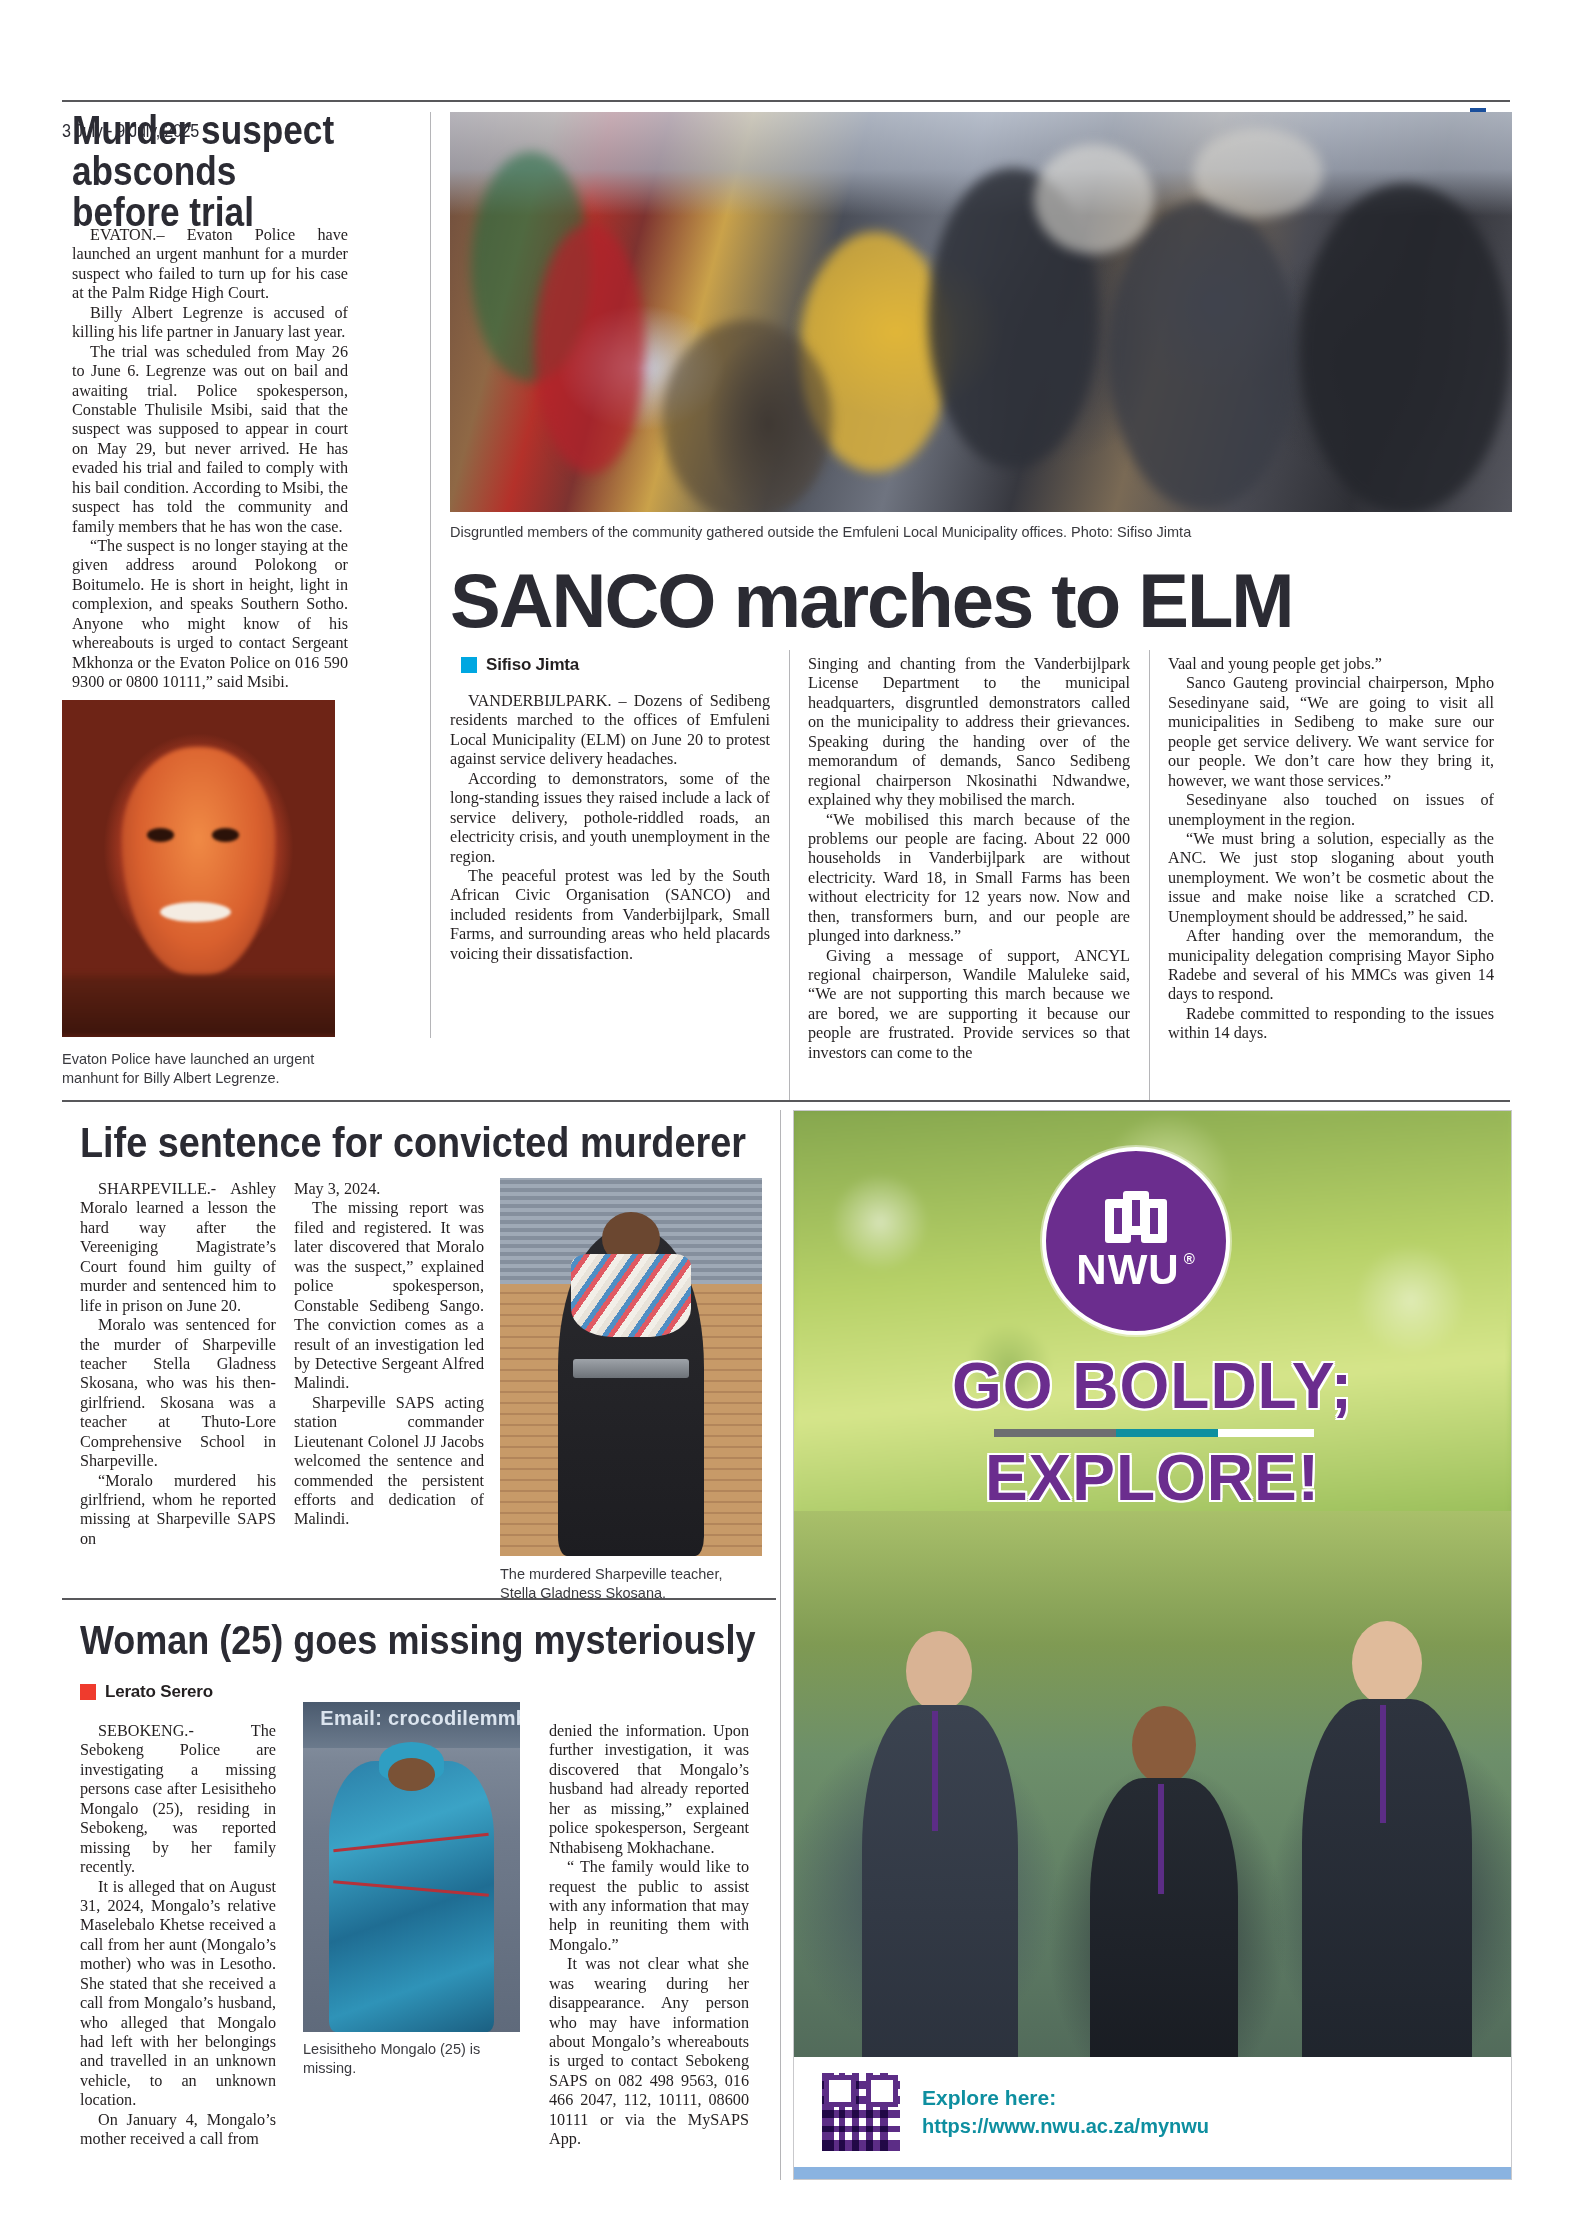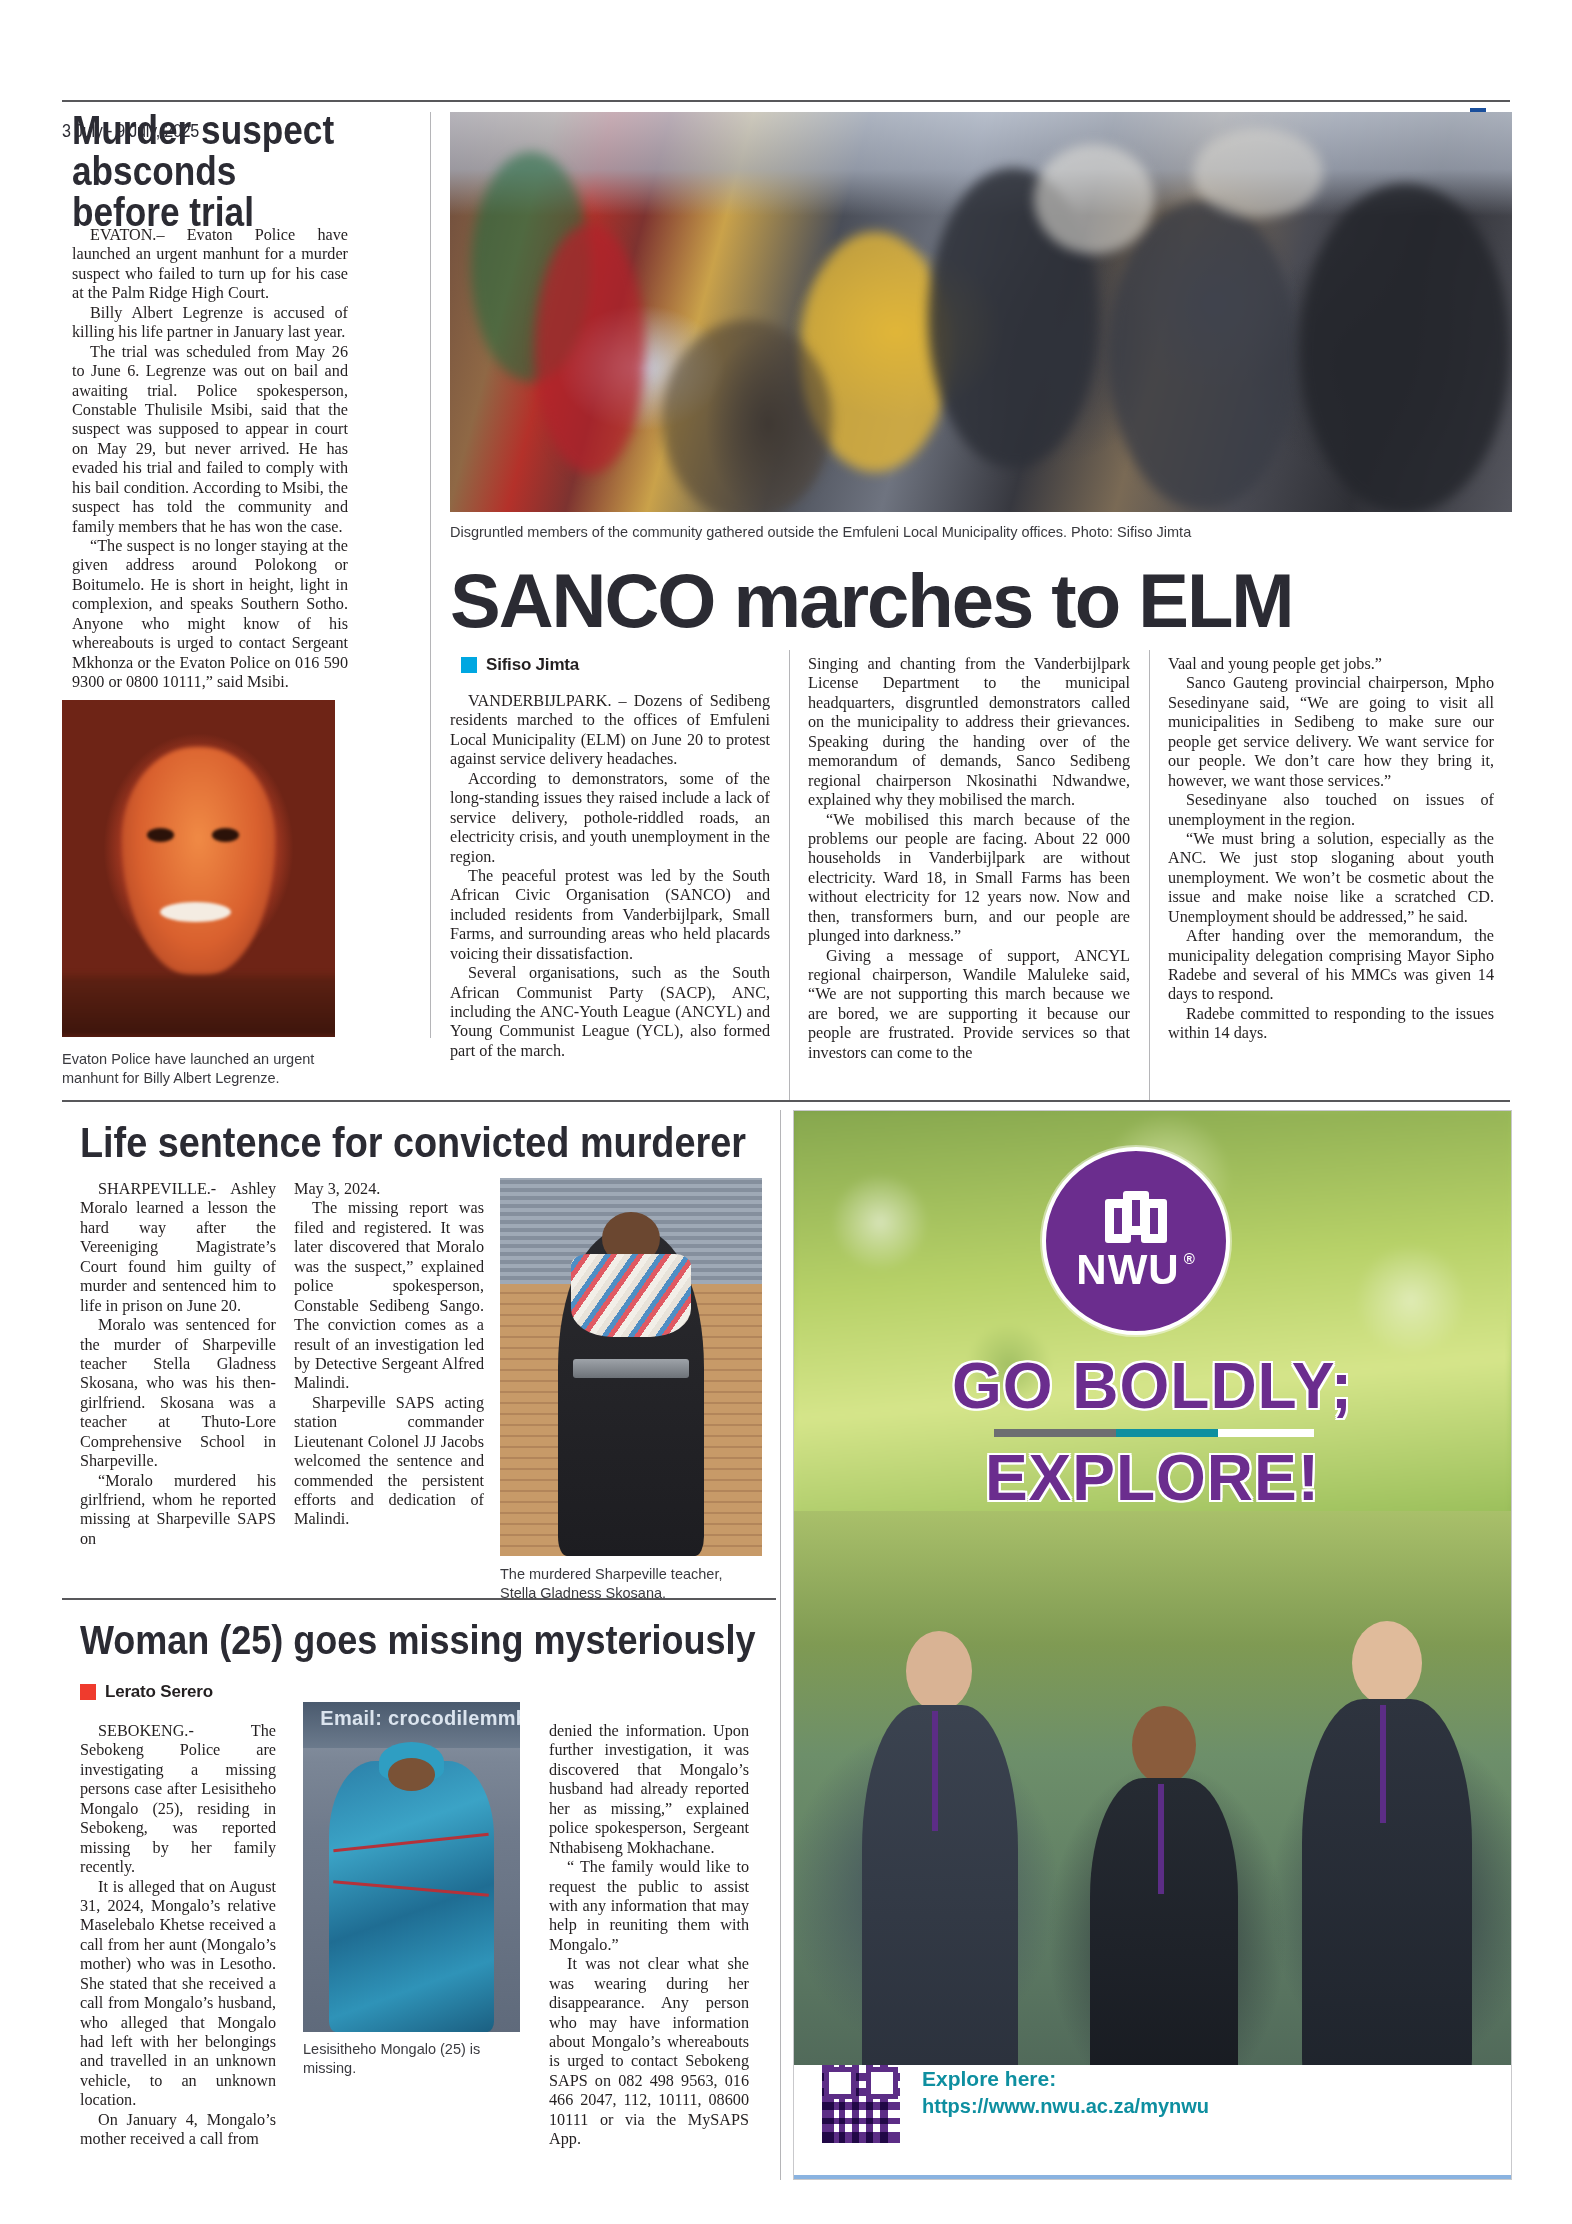--- a/index.html
+++ b/index.html
@@ -238,22 +238,22 @@
       radial-gradient(ellipse 170px 250px at 52% 70%, #232a33 0%, rgba(35,42,51,0) 70%),
       radial-gradient(ellipse 190px 250px at 85% 64%, #2a3340 0%, rgba(42,51,64,0) 70%),
       linear-gradient(180deg,#a9c06a 0%,#7f9a53 22%,#6d8f6a 40%,#5d7a63 70%,#4c6356 100%);
   }
   #nwu-ad .person { position:absolute; }
   #nwu-ad .p-head { position:absolute; border-radius:50%; }
   #nwu-ad .p-body { position:absolute; border-radius:36% 36% 10% 10%; }
   #nwu-ad .lanyard { position:absolute; width:6px; background:#5c2d86; }
 
   #nwu-ad .ad-footer {
-    position:absolute; left:0; bottom:4px; width:100%; height:110px; background:#ffffff;
-    display:flex; padding-left:28px; gap:22px;
+    position:absolute; left:0; bottom:12px; width:100%; height:110px; background:#ffffff;
+    display:flex; align-items:center; padding-left:28px; gap:22px;
   }
   #qr-code {
     width:78px; height:78px; flex:0 0 78px;
     background:
       linear-gradient(90deg,#5c2d86 0 16%, #fff 16% 22%, #5c2d86 22% 30%, #fff 30% 38%, #5c2d86 38% 48%, #fff 48% 56%, #5c2d86 56% 66%, #fff 66% 74%, #5c2d86 74% 84%, #fff 84% 100%),
       linear-gradient(0deg,#5c2d86 0 14%, #fff 14% 24%, #5c2d86 24% 32%, #fff 32% 42%, #5c2d86 42% 52%, #fff 52% 60%, #5c2d86 60% 70%, #fff 70% 80%, #5c2d86 80% 90%, #fff 90% 100%);
     background-blend-mode:multiply;
     position:relative;
   }
   #qr-code::before, #qr-code::after {
@@ -326,21 +326,20 @@
 
   <div class="byline" style="left:452px; top:655px;padding-left:9px;">
     <span class="sq" style="background:#00a7e1;"></span>
     <span class="nm">Sifiso Jimta</span>
   </div>
 
   <div class="body-col" style="left:450px; top:692px; width:320px;">
     <p>VANDERBIJLPARK. – Dozens of Sedibeng residents marched to the offices of Emfuleni Local Municipality (ELM) on June 20 to protest against service delivery headaches.</p>
     <p>According to demonstrators, some of the long-standing issues they raised include a lack of service delivery, pothole-riddled roads, an electricity crisis, and youth unemployment in the region.</p>
     <p>The peaceful protest was led by the South African Civic Organisation (SANCO) and included residents from Vanderbijlpark, Small Farms, and surrounding areas who held placards voicing their dissatisfaction.</p>
-    <p>Several organisations, such as the South African Communist Party (SACP), ANC, including the ANC-Youth League (ANCYL) and Young Communist League (YCL), also formed part of the march.</p>
   </div>
   <div class="body-col" style="left:808px; top:655px; width:322px;">
     <p class="noind">Singing and chanting from the Vanderbijlpark License Department to the municipal headquarters, disgruntled demonstrators called on the municipality to address their grievances. Speaking during the handing over of the memorandum of demands, Sanco Sedibeng regional chairperson Nkosinathi Ndwandwe, explained why they mobilised the march.</p>
     <p>“We mobilised this march because of the problems our people are facing. About 22 000 households in Vanderbijlpark are without electricity. Ward 18, in Small Farms has been without electricity for 12 years now. Now and then, transformers burn, and our people are plunged into darkness.”</p>
     <p>Giving a message of support, ANCYL regional chairperson, Wandile Maluleke said, “We are not supporting this march because we are bored, we are supporting it because our people are frustrated. Provide services so that investors can come to the</p>
   </div>
   <div class="body-col" style="left:1168px; top:655px; width:326px;">
     <p class="noind">Vaal and young people get jobs.”</p>
     <p>Sanco Gauteng provincial chairperson, Mpho Sesedinyane said, “We are going to visit all municipalities in Sedibeng to make sure our people get service delivery. We want service for our people. We don’t care how they bring it, however, we want those services.”</p>
     <p>Sesedinyane also touched on issues of unemployment in the region.</p>

